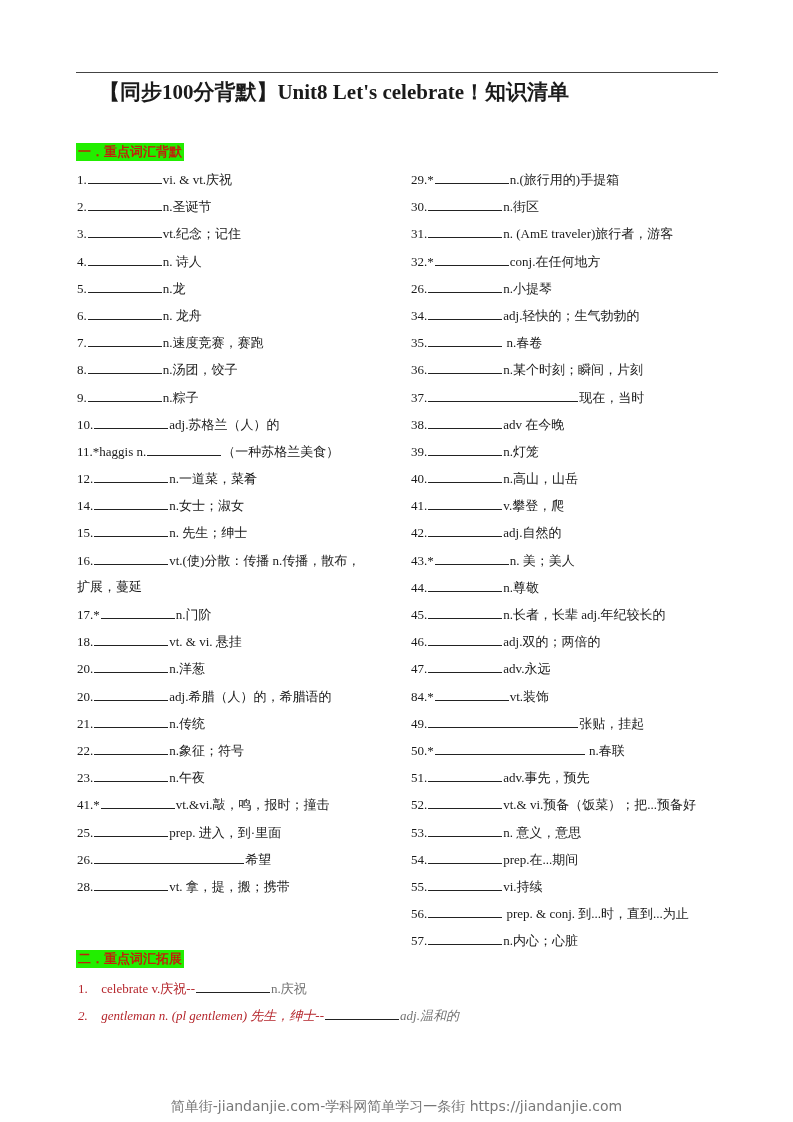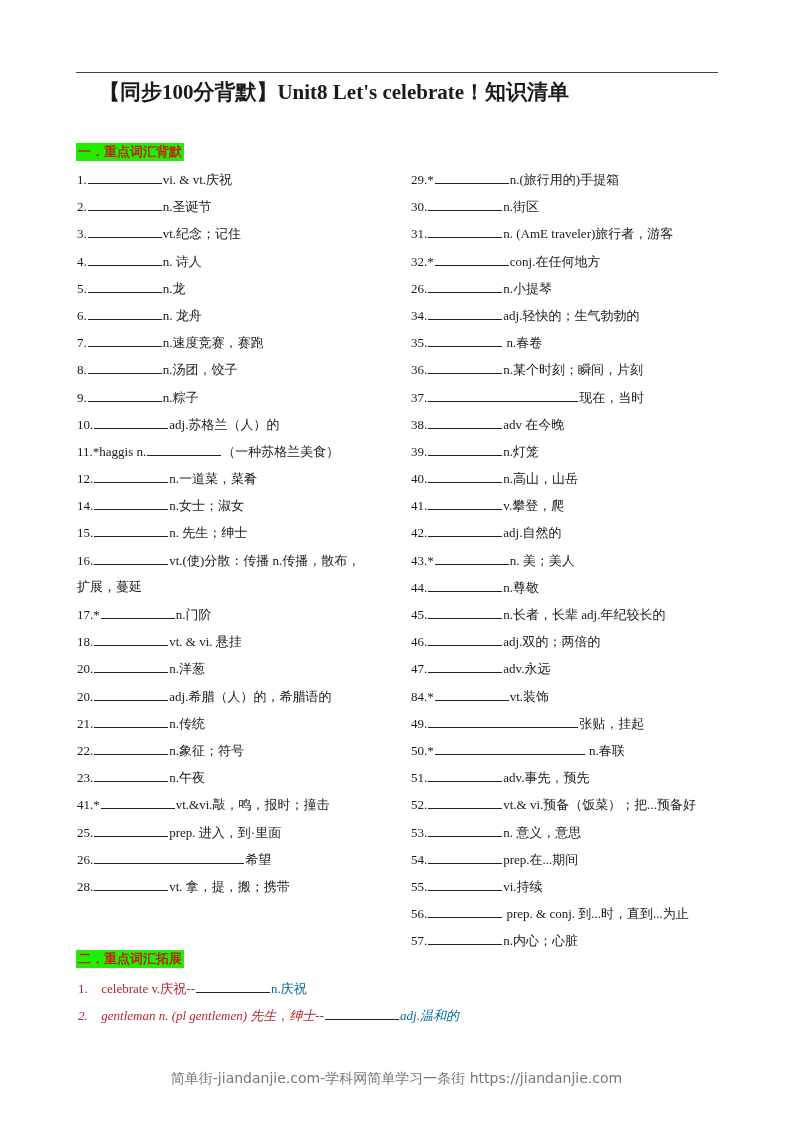--- a/index.html
+++ b/index.html
@@ -15,22 +15,22 @@
   .col { position: absolute; top: 169px; }
   .col.left { left: 77px; width: 320px; }
   .col.right { left: 411px; width: 320px; }
   .item { height: 27.2px; line-height: 20px; font-size: 13px; white-space: nowrap; }
   .blank { display: inline-block; border-bottom: 1px solid #222; height: 14px;
            vertical-align: baseline; margin: 0 1px; }
   .blank.short { width: 74px; }
   .blank.long { width: 150px; }
   .ext { position: absolute; left: 78px; font-size: 13px; color: #b5262c; white-space: nowrap; }
   .ext .num { display: inline-block; width: 20px; }
-  .ext .dark { color: #0369a1; }
-  .footer { position: absolute; left: 0; top: 1070px; width: 793px; text-align: center;
+  .ext .dark { color: #737373; }
+  .footer { position: absolute; left: 0; top: 1098px; width: 793px; text-align: center;
             font-family: "DejaVu Sans", sans-serif; font-size: 14px; color: #777; }
 </style>
 </head>
 <body>
 
 <div class="top-rule"></div>
 <div class="title">【同步100分背默】Unit8 Let's celebrate！知识清单</div>
 
 <div class="sec-head" style="top:143px;">一．重点词汇背默</div>
 

